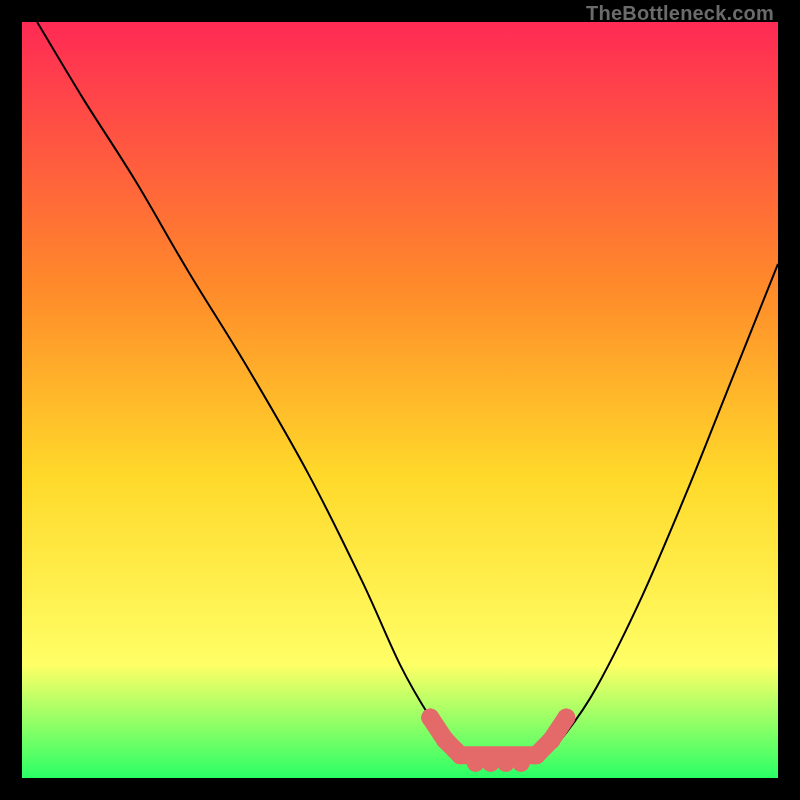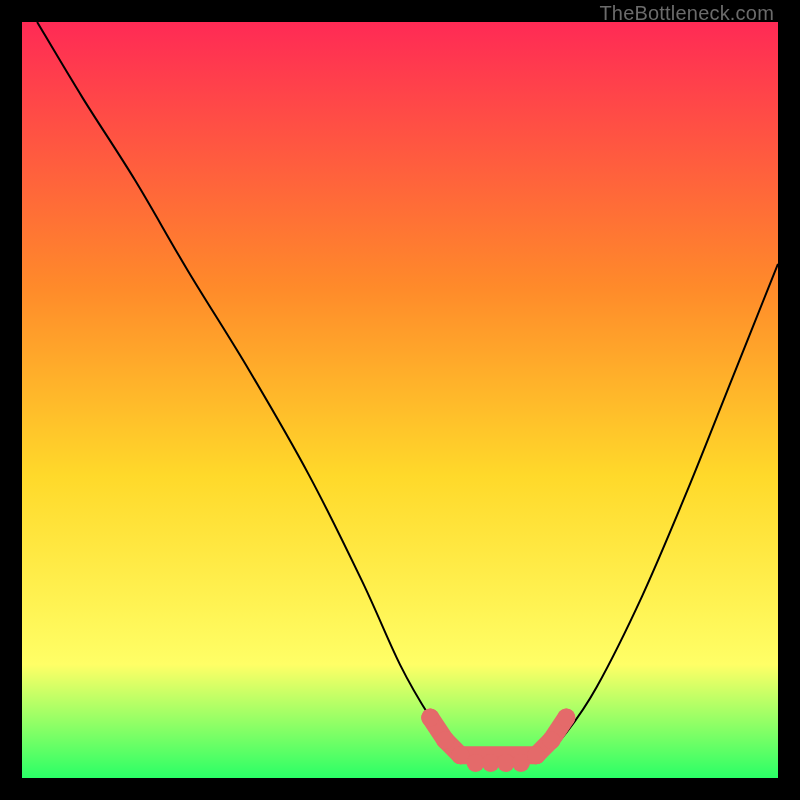--- a/index.html
+++ b/index.html
@@ -25,21 +25,21 @@
     top: 0;
     width: 756px;
     height: 756px;
   }
   .watermark {
     position: absolute;
     top: 2px;
     right: 26px;
     color: #6b6b6b;
     font-size: 20px;
-    font-weight: 400;
+    font-weight: 700;
     letter-spacing: 0.2px;
   }
   svg { display: block; }
 </style>
 </head>
 <body>
 
 <div class="watermark">TheBottleneck.com</div>
 
 <div class="frame">

